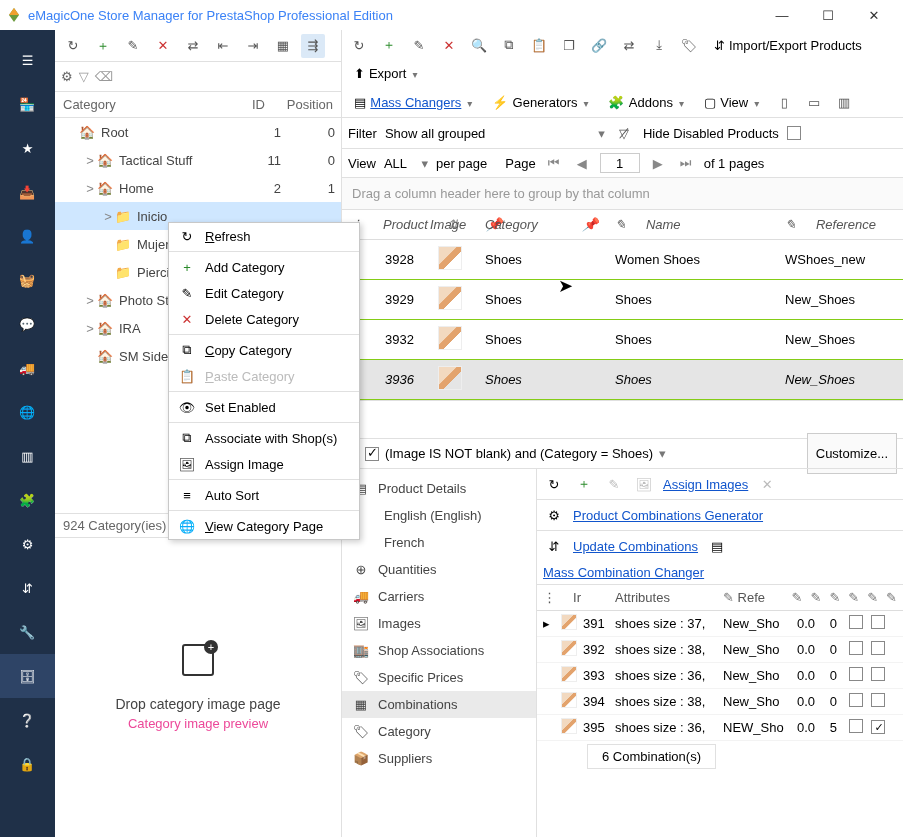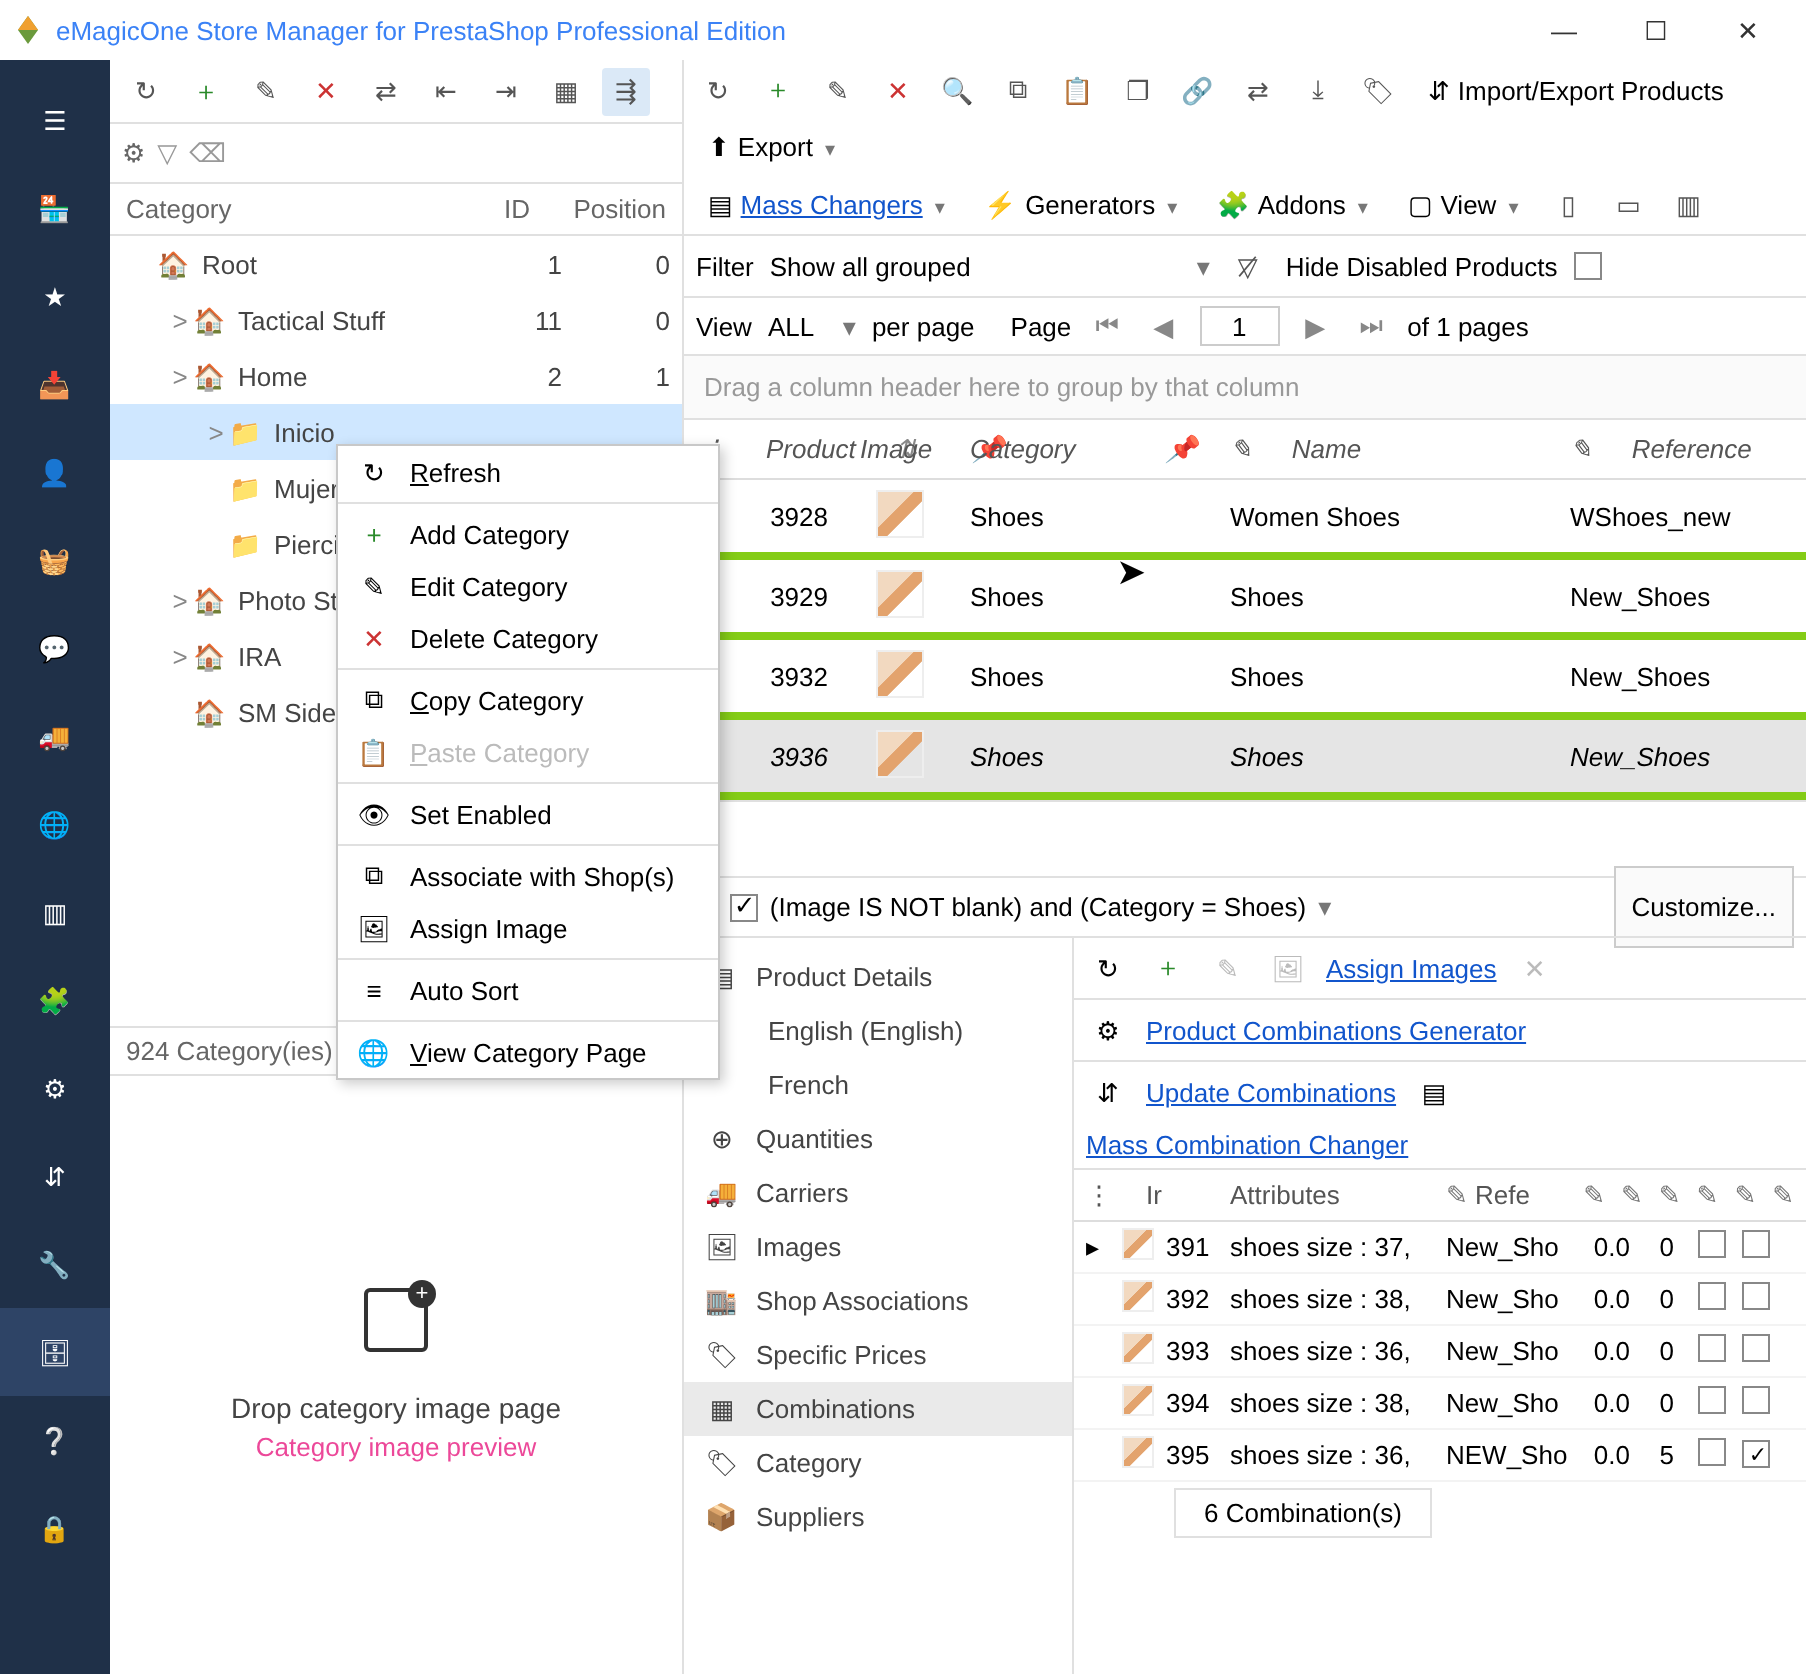--- a/index.html
+++ b/index.html
@@ -68,21 +68,21 @@
 .pager .pgbtn { width:20px; text-align:center; color:#888; cursor:pointer;}
 .pager input { width:40px; height:20px; text-align:center; border:1px solid #ccc;}
 
 .grouphdr { padding:8px 10px; color:#999; background:#fafafa; border-bottom:1px solid #e0e0e0; }
 
 .gridhdr { height:30px; display:flex; align-items:center; border-bottom:1px solid #ddd; background:#fff; color:#555;}
 .gridhdr .gc { padding:0 8px; display:flex; align-items:center; gap:20px;font-style:italic;}
 .gridhdr .filter-pin { color:#3a7bd5; }
 
 .grid { }
-.gridrow { height:40px; display:flex; align-items:center; border-bottom:4px solid #84cc16;}
+.gridrow { height:40px; display:flex; align-items:center; border-bottom:1px solid #84cc16;}
 .gridrow.sel { background:#e5e5e5;font-style:italic; }
 .gridrow .gc { padding:0 8px; }
 .thumb { width:24px; height:24px; background: linear-gradient(135deg,#f2d9c0 40%,#e3a36d 41%,#e3a36d 60%,transparent 61%); border:1px solid #eee; display:inline-flex;}
 
 .gridfoot { height:38px; display:flex; }
 .gridfoot .gfspacer { flex:1; border-top:1px solid #e0e0e0; }
 .gridfoot .gfcount { width:180px; border:1px solid #e0e0e0; display:flex; align-items:center; justify-content:center; }
 
 .filterbar { height:30px; display:flex; align-items:center; padding:0 6px; border-top:1px solid #e0e0e0; gap:6px;}
 .filterbar .cust { margin-left:auto; border:1px solid #ccc; padding:12px 8px; background:#fafafa;}

